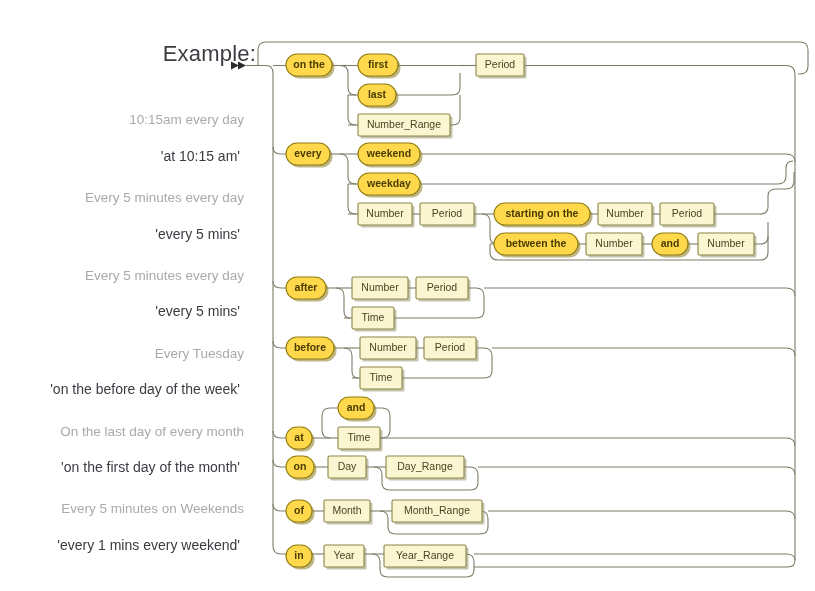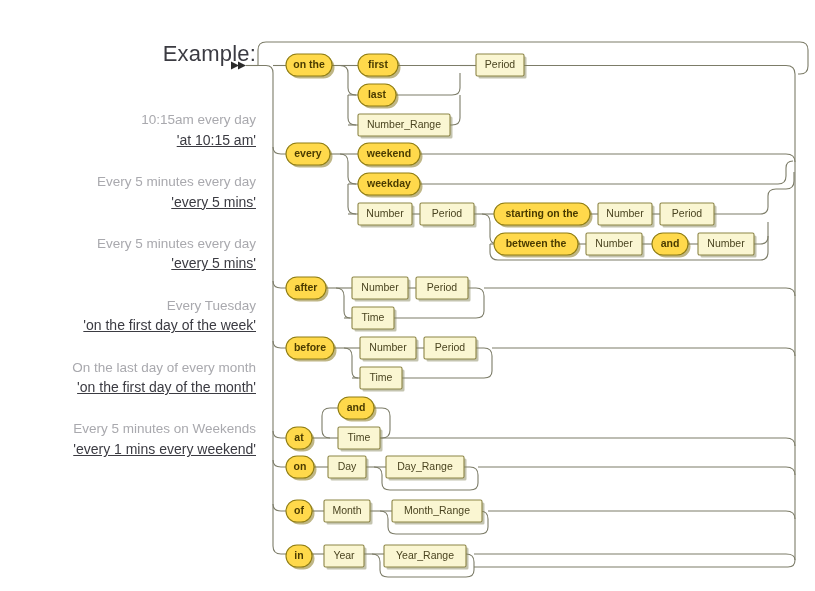--- a/index.html
+++ b/index.html
@@ -36,30 +36,29 @@
     margin: 0 0 44px 0;
     line-height: 1.1;
   }
   .example-block {
     margin-bottom: 22px;
   }
   .example-desc {
     font-size: 13.5px;
     color: #a9a9ae;
     line-height: 1.45;
-    margin: 0;
+    margin: 12px;
     white-space: nowrap;
   }
   .example-phrase {
     font-size: 14px;
     color: #3b3b42;
     line-height: 1.45;
-    margin: 0;
+    margin: 16px;
     white-space: nowrap;
-    text-decoration: underline;
   }
 
   
   #diagram {
     position: absolute;
     left: 0;
     top: 0;
   }
   .rail {
     fill: none;
@@ -120,21 +119,21 @@
         <div class="example-block">
           <p class="example-desc">Every 5 minutes every day</p>
           <p class="example-phrase">'every 5 mins'</p>
         </div>
         <div class="example-block">
           <p class="example-desc">Every 5 minutes every day</p>
           <p class="example-phrase">'every 5 mins'</p>
         </div>
         <div class="example-block">
           <p class="example-desc">Every Tuesday</p>
-          <p class="example-phrase">'on the first day of the week'</p>
+          <p class="example-phrase">'on the before day of the week'</p>
         </div>
         <div class="example-block">
           <p class="example-desc">On the last day of every month</p>
           <p class="example-phrase">'on the first day of the month'</p>
         </div>
         <div class="example-block">
           <p class="example-desc">Every 5 minutes on Weekends</p>
           <p class="example-phrase">'every 1 mins every weekend'</p>
         </div>
       </div>

